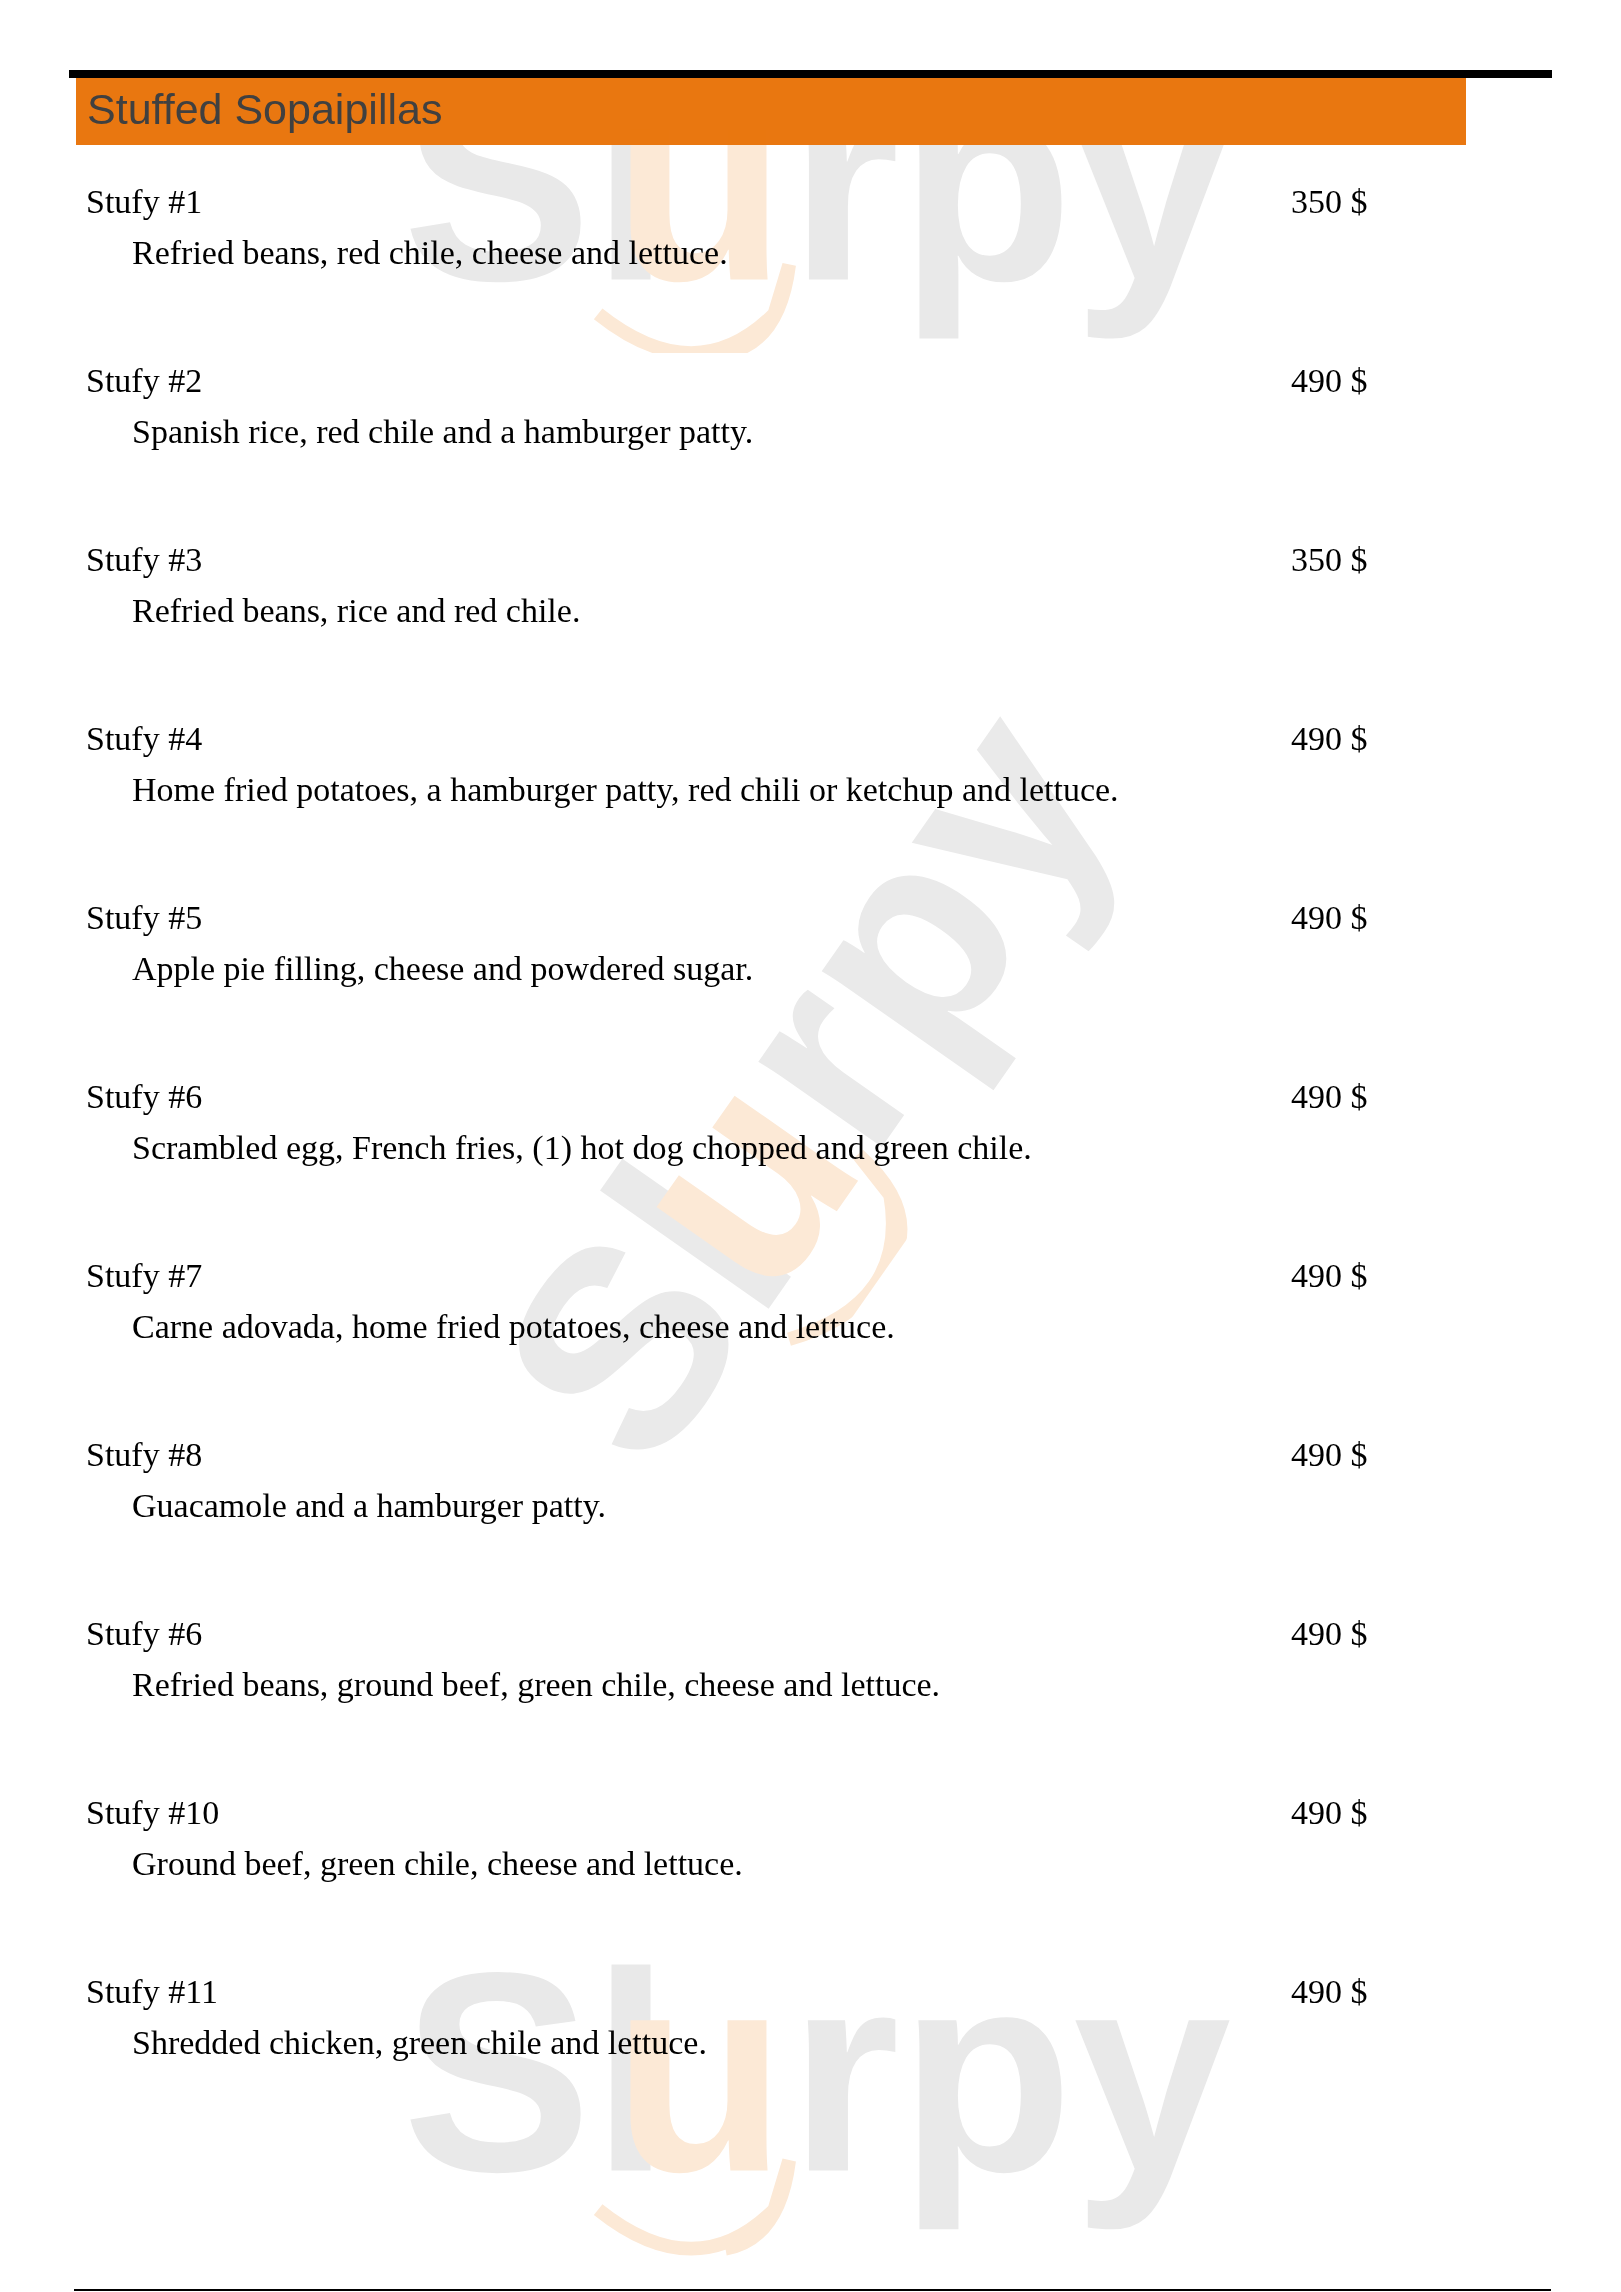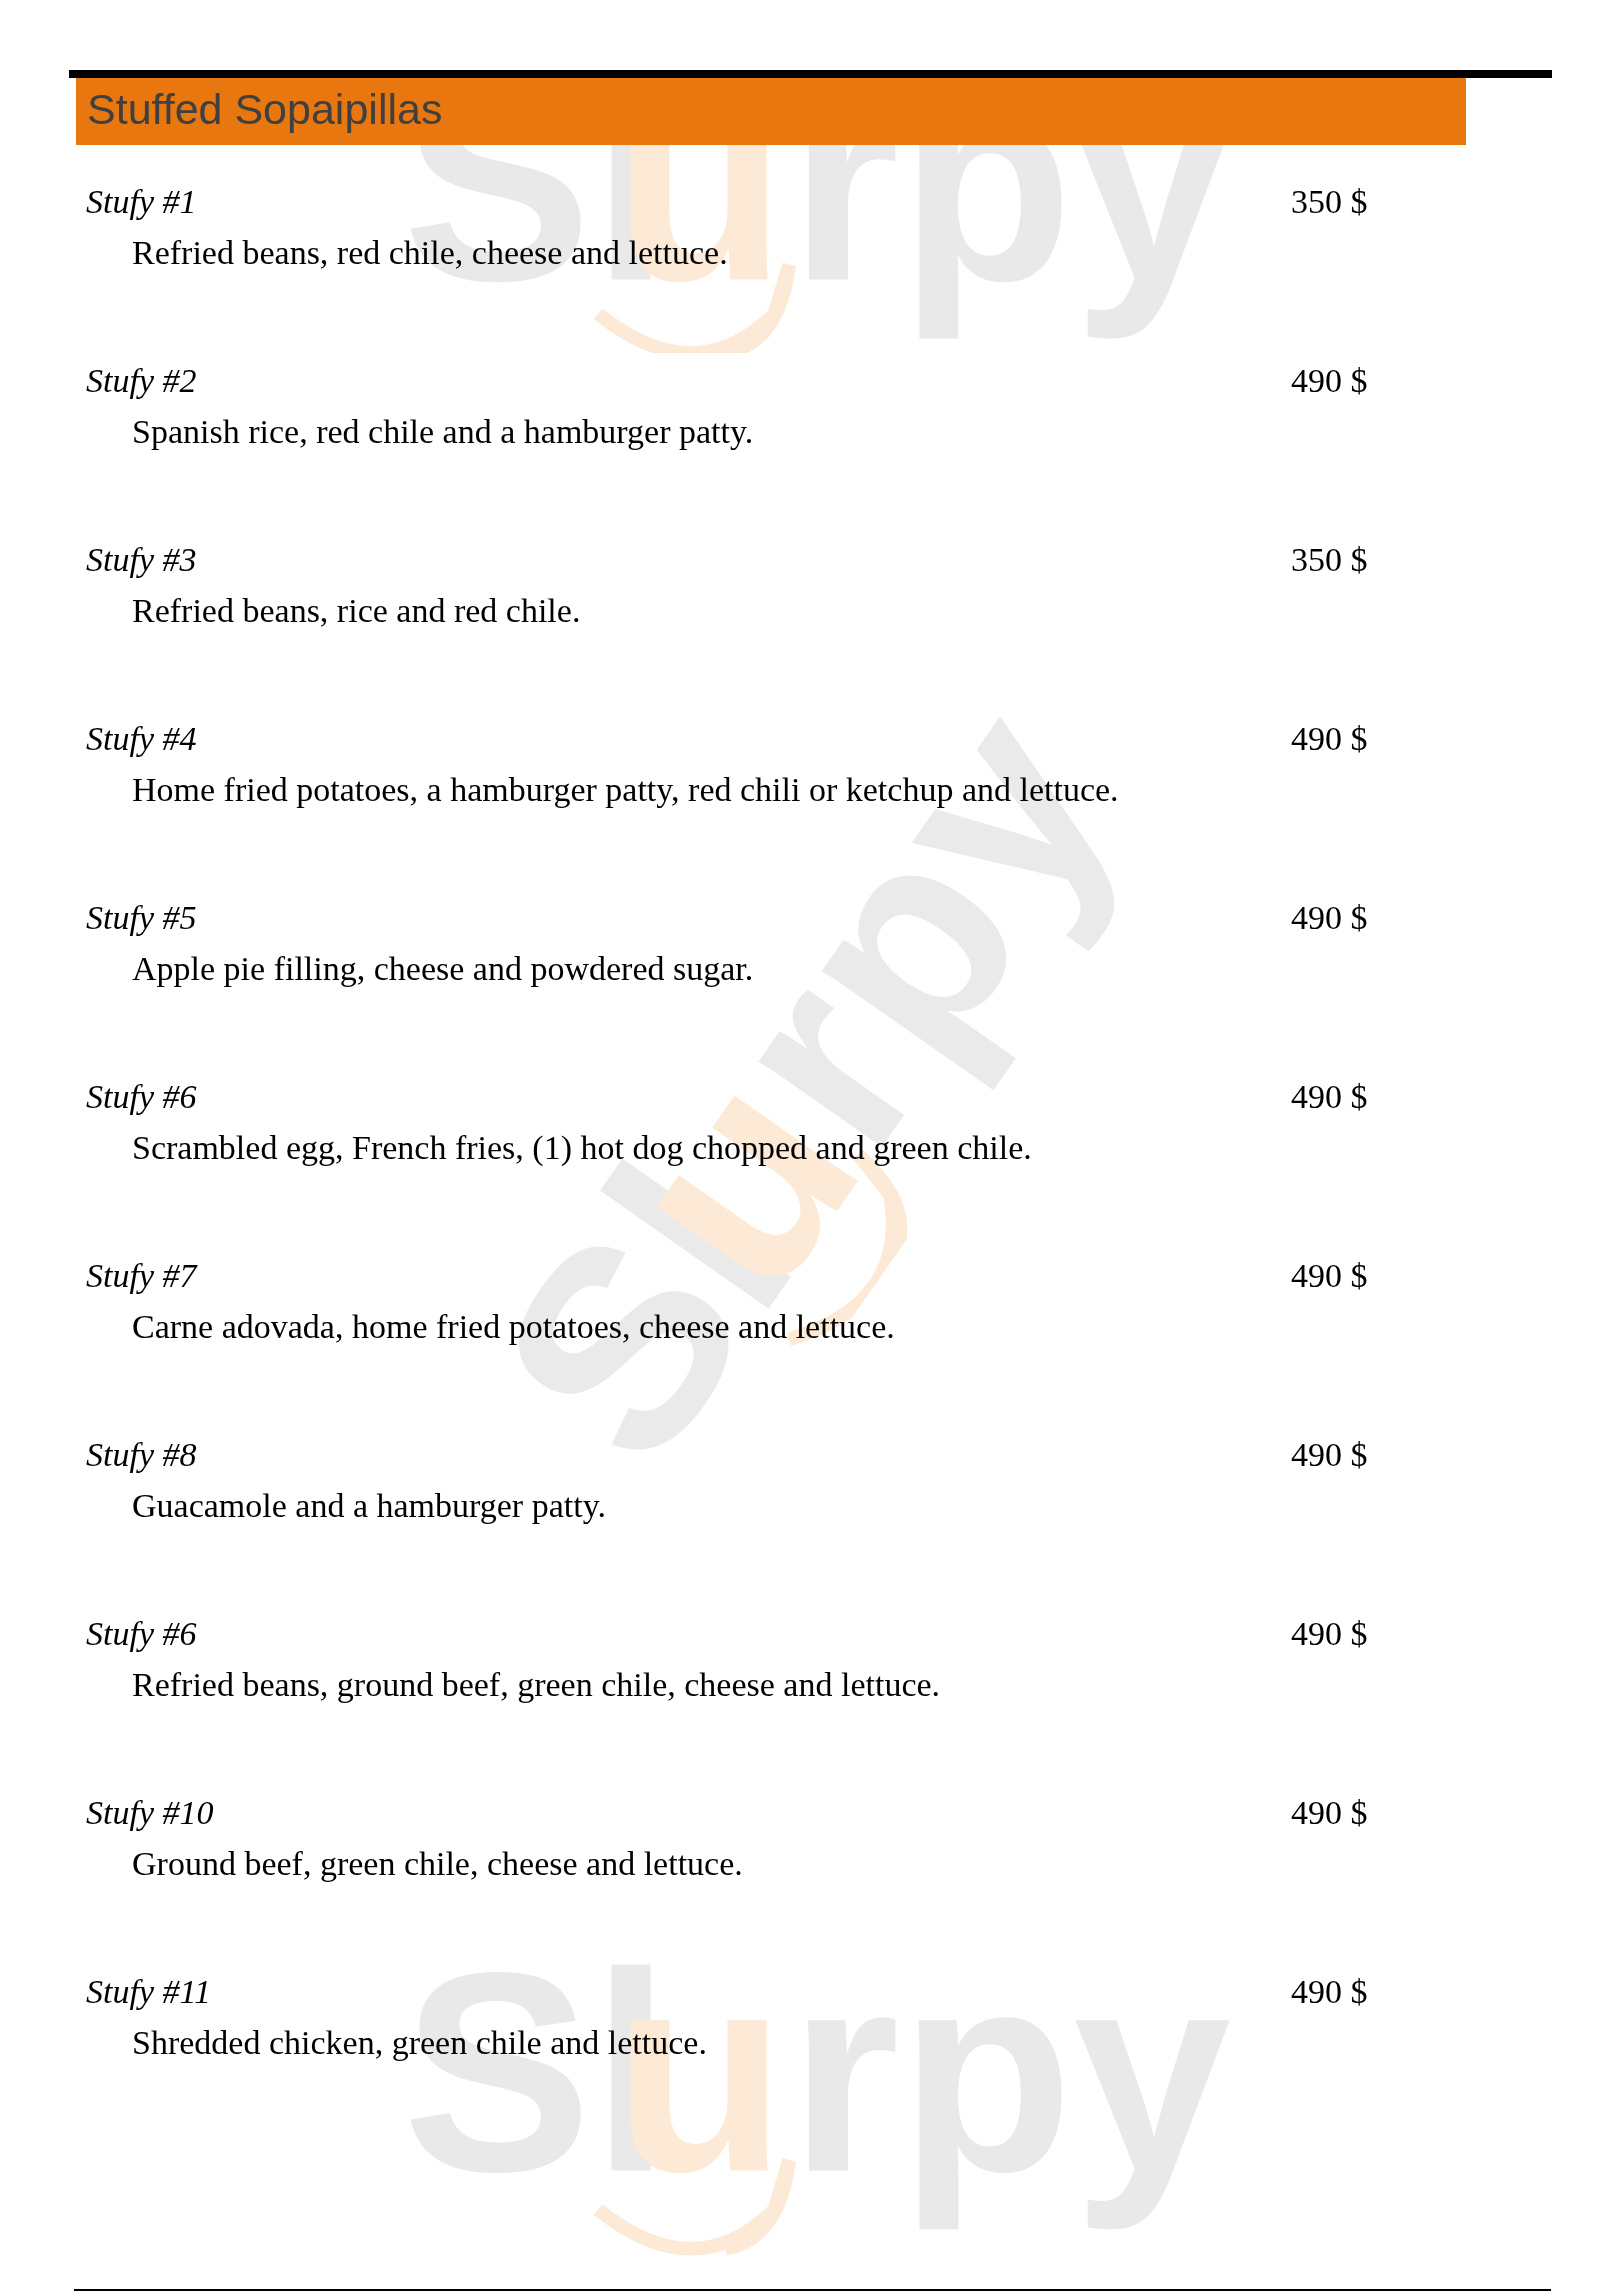--- a/index.html
+++ b/index.html
@@ -10,21 +10,21 @@
   .wm { position: absolute; pointer-events: none; z-index: 0; }
   .wm svg { display: block; }
 
   .top-rule { position: absolute; left: 69px; top: 70px; width: 1483px; height: 7.8px; background: #000; z-index: 2; }
   .header-bar { position: absolute; left: 76px; top: 77px; width: 1390px; height: 68px; background: #E87308; opacity: 0.97; z-index: 1; }
   .header-title { position: absolute; left: 87px; top: 82px; font-family: "Liberation Sans", sans-serif; font-size: 43px; line-height: 55px; color: #404040; z-index: 3; white-space: nowrap; }
 
   .menu-list { position: absolute; left: 86px; top: 176px; width: 1333px; z-index: 3; }
   .menu-item { position: relative; margin-bottom: 77px; }
   .item-name, .item-desc, .item-price { font-family: "Liberation Serif", serif; font-size: 34px; line-height: 51px; color: #000; }
-  .item-name { display: block; white-space: nowrap; font-style: italic; }
+  .item-name { display: block; white-space: nowrap; }
   .item-price { position: absolute; left: 1205px; top: 0; white-space: nowrap; }
   .item-desc { display: block; width: 1088px; margin-left: 46px; }
 
   .bottom-rule { position: absolute; left: 74px; top: 2289px; width: 1477px; height: 2px; background: #000; z-index: 2; }
 </style>
 </head>
 <body>
 
 <div class="page">
 

